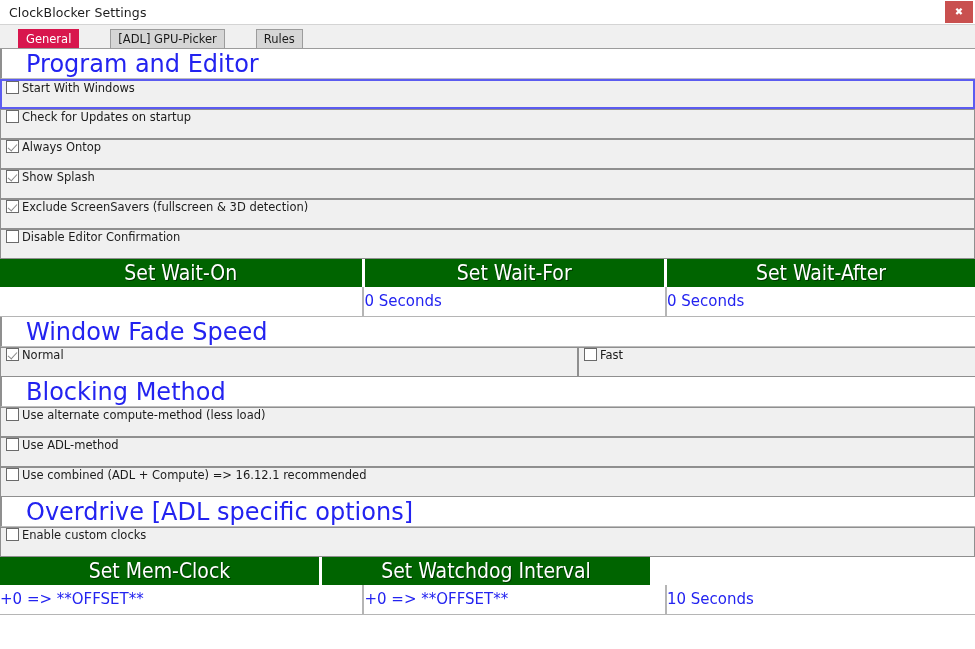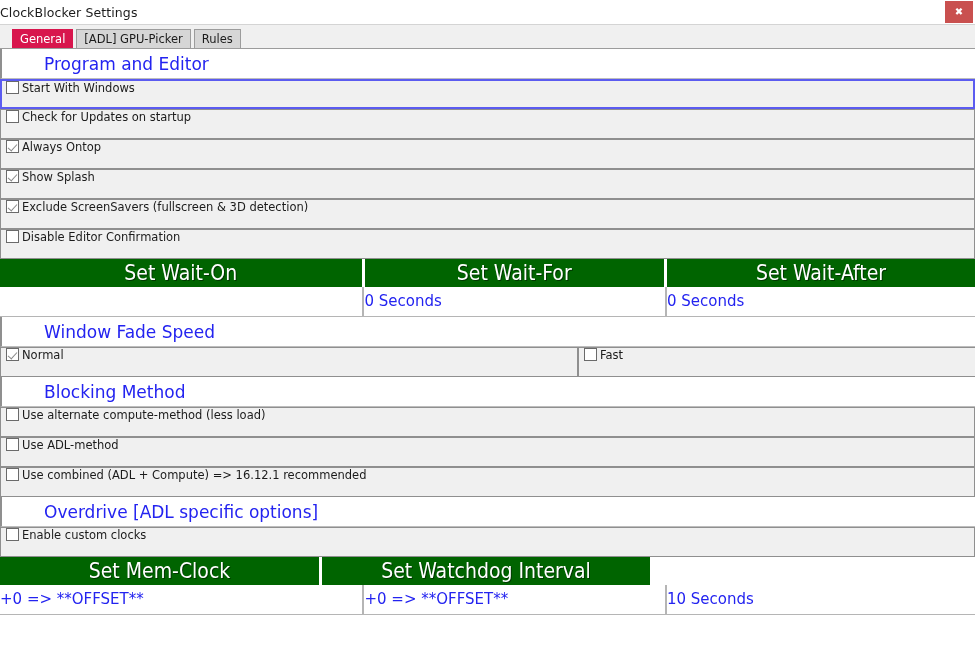--- a/index.html
+++ b/index.html
@@ -20,20 +20,21 @@
     height: 24px;
     background: #ffffff;
     display: flex;
     align-items: center;
     justify-content: space-between;
     position: relative;
   }
   .title-text {
     font-size: 12.5px;
     color: #1b1b1b;
+    padding-left: 9px;
     letter-spacing: 0.1px;
     white-space: nowrap;
   }
   .close-btn {
     width: 28px;
     height: 22px;
     background: #c9504f;
     color: #ffffff;
     font-size: 10px;
     font-weight: bold;
@@ -50,22 +51,23 @@
   .tabstrip-wrap {
     background: #f0f0f0;
     border-top: 1px solid #d4d4d4;
     height: 23px;
     position: relative;
   }
   .tabstrip {
     display: flex;
     align-items: flex-end;
     height: 23px;
-    padding-left: 12px;
-    box-sizing: border-box;
+    padding-left: 18px;
+    box-sizing: border-box;
+    gap: 28px;
   }
   .tab {
     font-size: 11.5px;
     padding: 2px 7px 3px 7px;
     margin-right: 3px;
     line-height: 14px;
     background: #d6d6d6;
     border: 1px solid #9c9c9c;
     border-bottom: none;
     color: #1b1b1b;
@@ -92,25 +94,24 @@
     height: 30px;
     background: #ffffff;
     border-bottom: 1px solid #bdbdbd;
     border-left: 2px solid #8f8f8f;
     display: flex;
     align-items: center;
     box-sizing: border-box;
   }
   .section-head .label {
     color: #2323f0;
-    font-size: 17px;
-    padding-left: 2px;
+    font-size: 24px;
+    padding-left: 24px;
     white-space: nowrap;
     line-height: 20px;
-    margin-left: 40px;
   }
 
   
   .opt-row {
     height: 30px;
     background: #f0f0f0;
     border: 1px solid #8f8f8f;
     border-right: 1px solid #8f8f8f;
     display: flex;
     align-items: flex-start;

